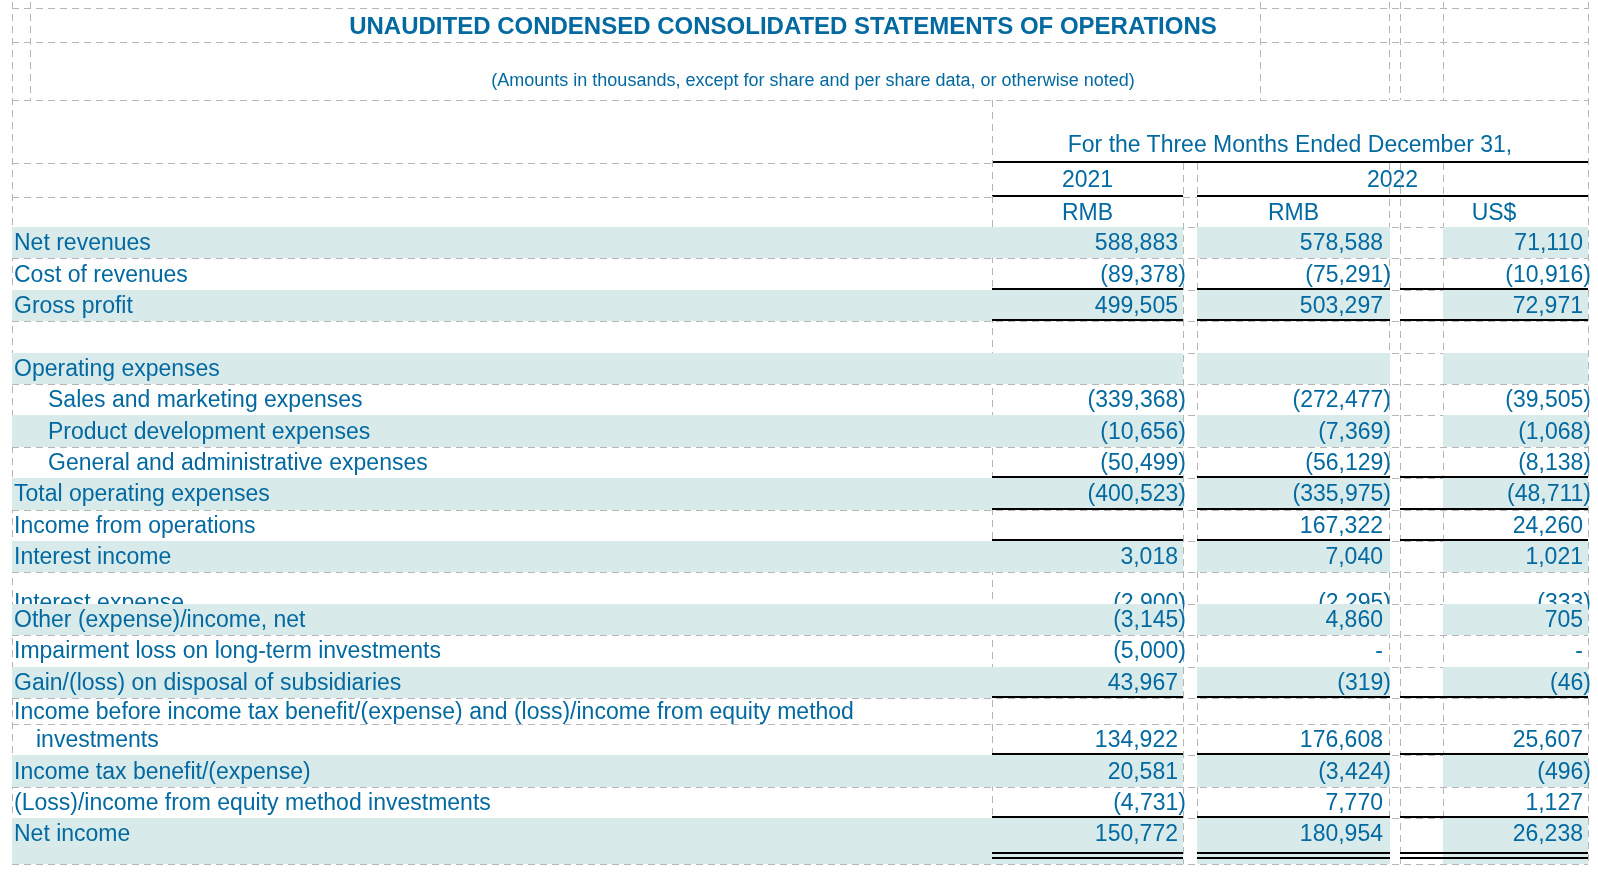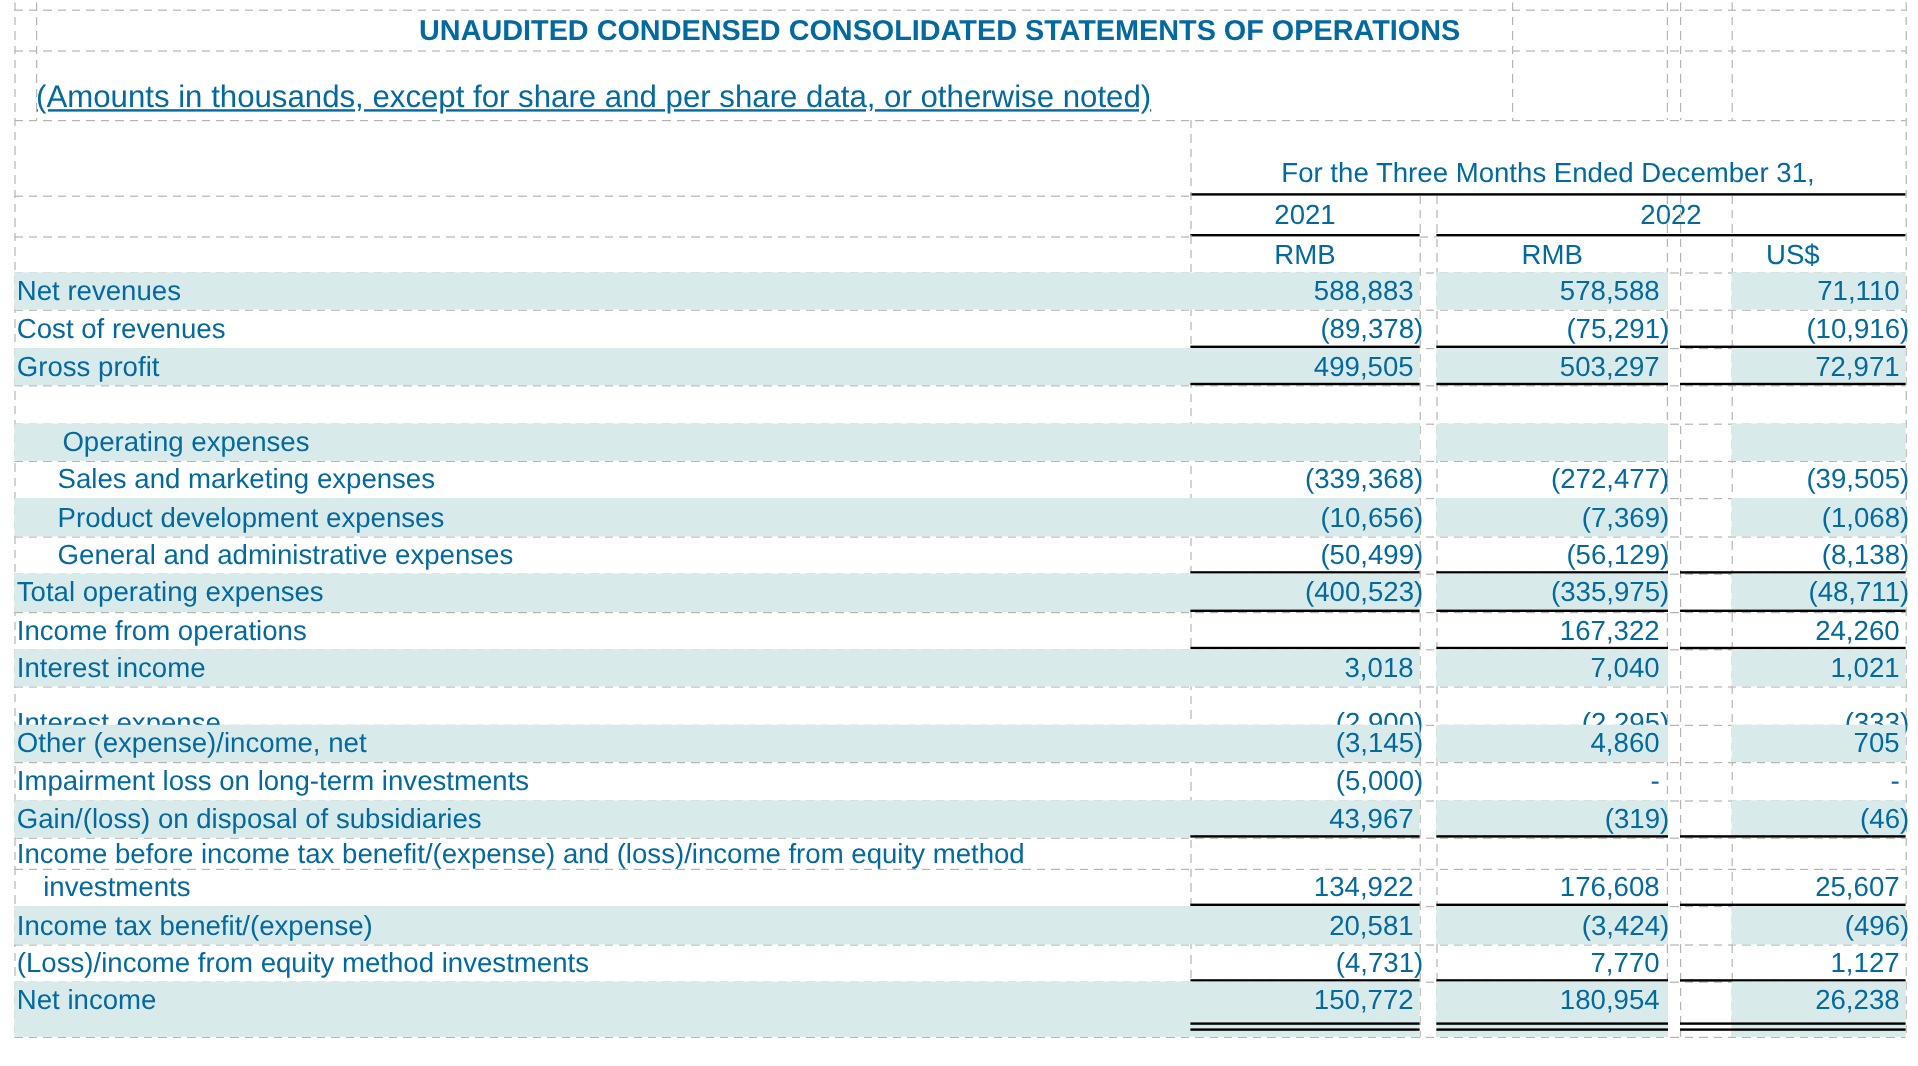--- a/index.html
+++ b/index.html
@@ -21,21 +21,21 @@
   .hgrid{position:absolute;height:1px;background:repeating-linear-gradient(90deg,var(--grid) 0 7px,transparent 7px 12px);}
   .vgrid{position:absolute;width:1px;background:repeating-linear-gradient(180deg,var(--grid) 0 7px,transparent 7px 12px);}
   .rule{position:absolute;height:2px;background:var(--rule);}
   .band{position:absolute;top:0;height:100%;background:var(--band);}
   .doc-title{
     position:absolute;left:0;width:1566px;top:9px;height:33px;line-height:33px;
     text-align:center;font-weight:bold;font-size:24px;white-space:nowrap;
   }
   .doc-subtitle{
     position:absolute;left:30px;width:1566px;top:60px;height:40px;line-height:40px;
-    text-align:left;font-size:26px;white-space:nowrap;text-decoration:underline;
+    text-align:center;font-size:18px;white-space:nowrap;
   }
   .period-header{
     position:absolute;left:992px;width:596px;top:128px;height:33px;line-height:33px;
     text-align:center;white-space:nowrap;
   }
   .year-label{position:absolute;top:163px;height:51px;line-height:33px;text-align:center;}
   .unit-label{position:absolute;top:197px;height:30px;line-height:30px;text-align:center;}
   .row{position:absolute;left:0;width:1598px;}
   .row-label{
     position:absolute;left:0;top:0;height:100%;width:980px;
@@ -140,21 +140,21 @@
         <div class="rule" style="left: 1197px; width: 193px; top: 29.4px;"></div>
         <div class="rule" style="left: 1400px; width: 188px; top: 29.4px;"></div>
       </div>
       <div class="row" style="top: 321.2px; height: 31.4px;">
         <div class="row-label" style="padding-left: 14px;"></div>
       </div>
       <div class="row" style="top: 352.6px; height: 31.4px;">
         <div class="band" style="left: 12px; width: 1171px;"></div>
         <div class="band" style="left: 1197px; width: 193px;"></div>
         <div class="band" style="left: 1443px; width: 145px;"></div>
-        <div class="row-label" style="padding-left: 14px; margin-left: 38px;">Operating expenses</div>
+        <div class="row-label" style="padding-left: 14px;">Operating expenses</div>
       </div>
       <div class="row" style="top: 384px; height: 31.4px;">
         <div class="row-label" style="padding-left: 48px;">Sales and marketing expenses</div>
         <div class="val" style="left: 992px; width: 196px; padding-right: 2px; box-sizing: border-box;">(339,368)</div>
         <div class="val" style="left: 1197px; width: 200px; padding-right: 6px; box-sizing: border-box;">(272,477)</div>
         <div class="val" style="left: 1400px; width: 192px; padding-right: 1px; box-sizing: border-box;">(39,505)</div>
       </div>
       <div class="row" style="top: 415.4px; height: 31.4px;">
         <div class="band" style="left: 12px; width: 1171px;"></div>
         <div class="band" style="left: 1197px; width: 193px;"></div>

